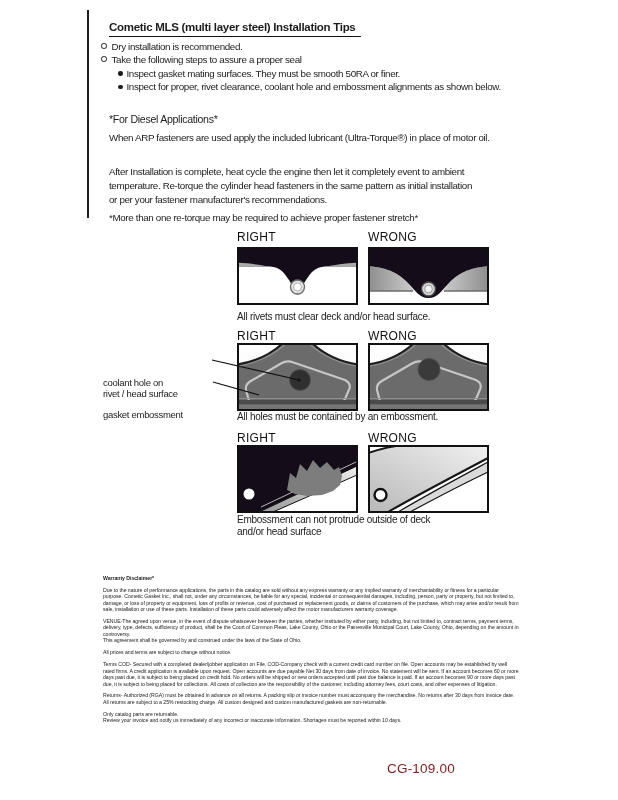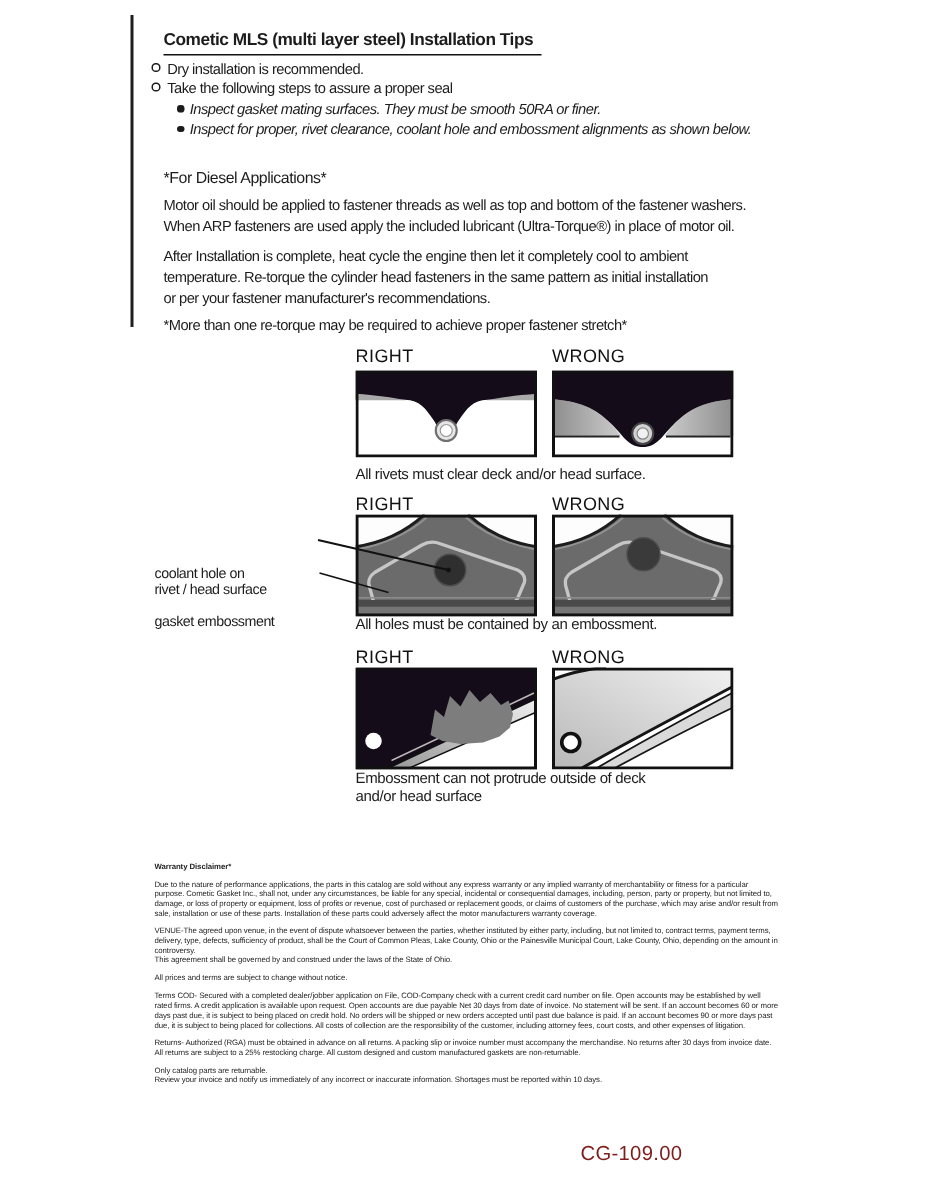--- a/index.html
+++ b/index.html
@@ -5,21 +5,21 @@
   html,body{margin:0;padding:0;background:#e8e8e8;}
   .page{position:relative;width:618px;height:800px;background:#ffffff;overflow:hidden;
         font-family:"Liberation Sans","DejaVu Sans",sans-serif;color:#1c1c1c;}
   .abs{position:absolute;}
   .scan-line{position:absolute;left:87px;top:10px;width:1.5px;height:208px;background:#1f1f1f;}
   .title{position:absolute;left:109px;top:21px;font-size:11.5px;font-weight:bold;letter-spacing:-0.3px;
          border-bottom:1.6px solid #111;padding-bottom:3px;padding-right:6px;}
   .bullets{position:absolute;left:101px;top:40px;font-size:9.8px;letter-spacing:-0.35px;line-height:13.4px;}
   .b::before{content:"";display:inline-block;width:3.5px;height:3.5px;border:1px solid #1c1c1c;border-radius:50%;
              margin-right:5px;vertical-align:1.5px;}
-  .sb{margin-left:17px;font-style:italic;}
+  .sb{margin-left:17px;}
   .sb::before{content:"";display:inline-block;width:4.5px;height:4.5px;background:#1c1c1c;border-radius:50%;
               margin-right:4px;vertical-align:1px;}
   .h2{position:absolute;left:109px;top:113px;font-size:10.6px;font-weight:normal;letter-spacing:-0.3px;}
   .body-text{position:absolute;left:109px;font-size:9.8px;letter-spacing:-0.35px;line-height:13.9px;}
   .dg-h{position:absolute;width:121px;text-align:left;font-size:12px;letter-spacing:0.3px;color:#111;}
   .caption{position:absolute;left:237px;font-size:10px;letter-spacing:-0.25px;line-height:11.8px;}
   .lbl{position:absolute;left:103px;width:109px;text-align:left;font-size:9.5px;letter-spacing:-0.3px;line-height:11.2px;margin-top:32px;}
   svg{display:block;}
   .fineprint{position:absolute;left:103px;top:575px;width:834px;transform:scale(0.5);transform-origin:0 0;
              font-size:10.4px;line-height:1.24;color:#232323;letter-spacing:-0.1px;}
@@ -41,26 +41,25 @@
   <div class="bullets">
     <div class="b">Dry installation is recommended.</div>
     <div class="b">Take the following steps to assure a proper seal</div>
     <div class="sb">Inspect gasket mating surfaces.  They must be smooth 50RA or finer.</div>
     <div class="sb">Inspect for proper, rivet clearance, coolant hole and embossment alignments as shown below.</div>
   </div>
 
   <div class="h2">*For Diesel Applications*</div>
 
   <div class="body-text" style="top:131px;">
-    <div>Motor oil should be applied to fastener threads as well as top and bottom of the fastener washers.</div>
     <div>When ARP fasteners are used apply the included lubricant (Ultra-Torque®) in place of motor oil.</div>
   </div>
 
   <div class="body-text" style="top:165px;">
-    <div>After Installation is complete, heat cycle the engine then let it completely cool to ambient</div>
+    <div>After Installation is complete, heat cycle the engine then let it completely event to ambient</div>
     <div>temperature. Re-torque the cylinder head fasteners in the same pattern as initial installation</div>
     <div>or per your fastener manufacturer's recommendations.</div>
   </div>
 
   <div class="body-text" style="top:211px;">*More than one re-torque may be required to achieve proper fastener stretch*</div>
 
   <div class="dg-h" style="left:237px;top:230px;">RIGHT</div>
   <div class="dg-h" style="left:368px;top:230px;">WRONG</div>
 
   <svg class="abs" style="left:237px;top:247px;" width="121" height="58" viewBox="0 0 121 58">

